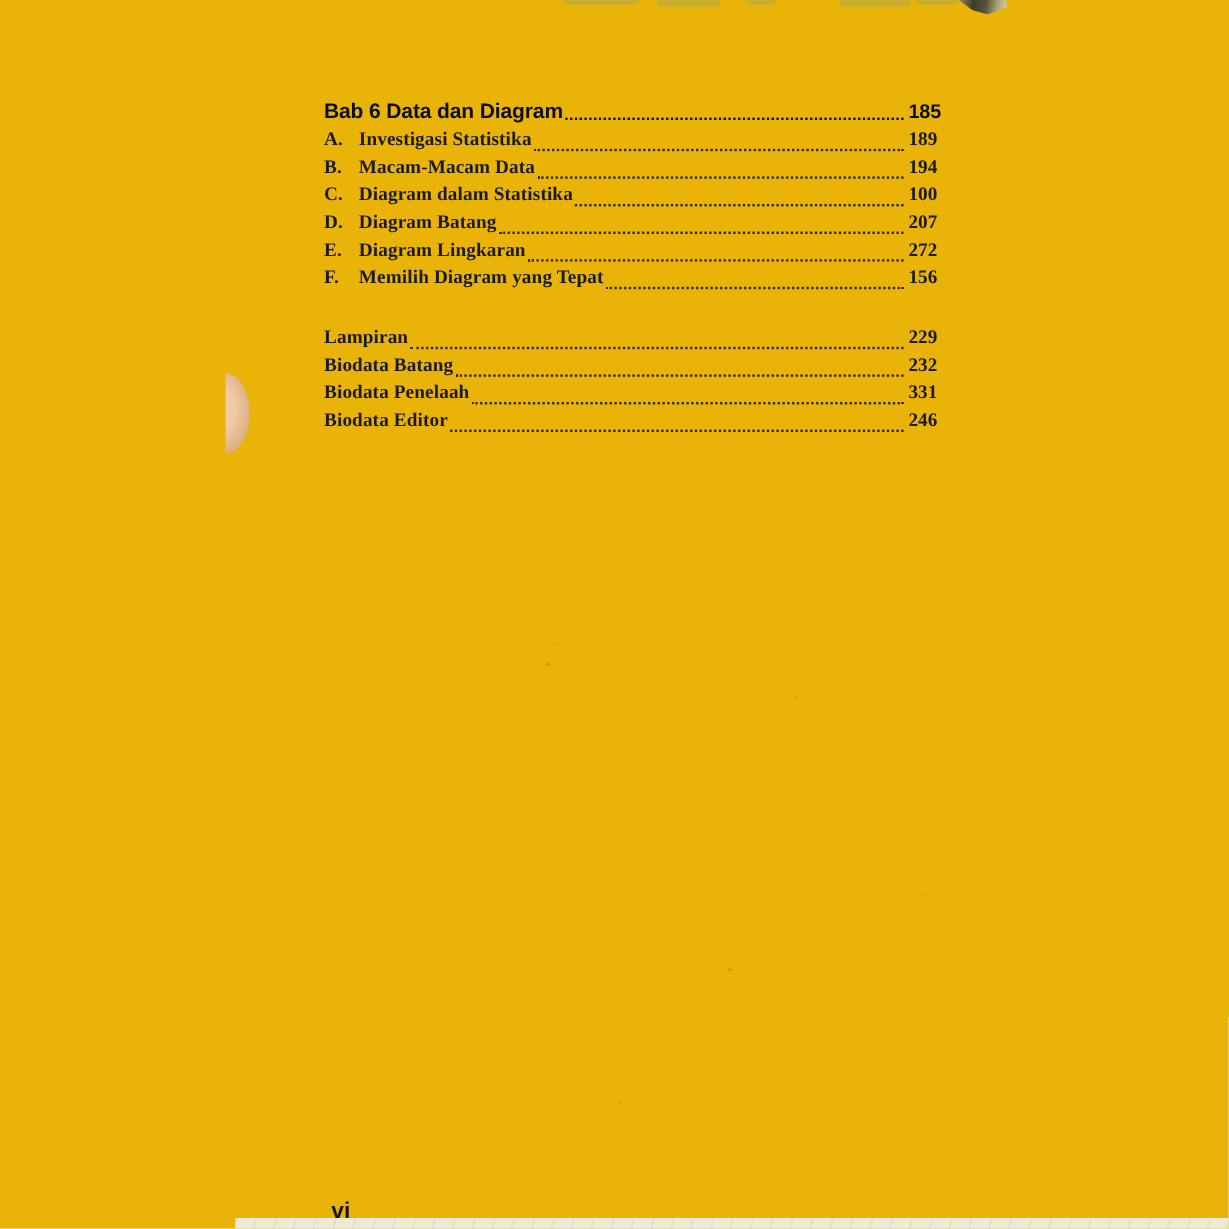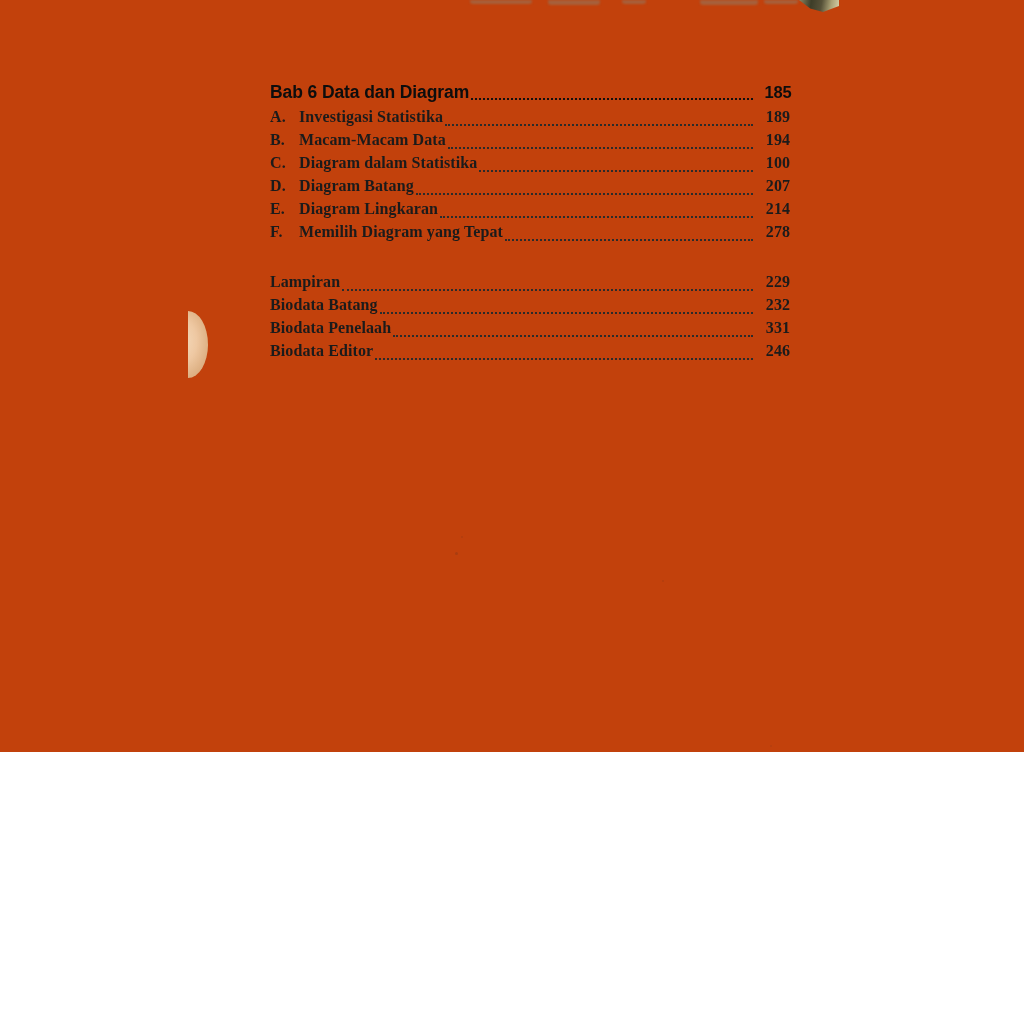--- a/index.html
+++ b/index.html
@@ -3,22 +3,22 @@
 <meta charset="utf-8">
 <style>
   html, body {
     margin: 0;
     padding: 0;
     background: #ffffff;
   }
   .page {
     position: relative;
     width: 1024px;
-    height: 752px;
-    background: #c2410c;
+    height: 1024px;
+    background: #eab308;
     overflow: hidden;
     font-family: "Liberation Serif", serif;
   }
 
   
   .toc {
     position: absolute;
     left: 270px;
     top: 82px;
     width: 529px;
@@ -54,21 +54,21 @@
     margin: 0 4px 5px 2px;
     border-bottom: 2px dotted #2b2b2b;
   }
   .row.head .leader {
     border-bottom: 2px dotted #101010;
     margin-bottom: 6px;
   }
   .pagenum {
     flex: none;
     width: 42px;
-    text-align: center;
+    text-align: left;
     white-space: nowrap;
   }
   .row.head .pagenum { font-size: 16.5px; }
   .block-gap { height: 27px; }
 
   
   .folio {
     position: absolute;
     left: 276px;
     top: 999px;
@@ -186,27 +186,27 @@
     <div class="row">
       <span class="letter">D.</span>
       <span class="label">Diagram Batang</span>
       <span class="leader"></span>
       <span class="pagenum">207</span>
     </div>
     <div class="row">
       <span class="letter">E.</span>
       <span class="label">Diagram Lingkaran</span>
       <span class="leader"></span>
-      <span class="pagenum">214</span>
+      <span class="pagenum">272</span>
     </div>
     <div class="row">
       <span class="letter">F.</span>
       <span class="label">Memilih Diagram yang Tepat</span>
       <span class="leader"></span>
-      <span class="pagenum">278</span>
+      <span class="pagenum">156</span>
     </div>
 
     <div class="block-gap"></div>
 
     <div class="row">
       <span class="label">Lampiran</span>
       <span class="leader"></span>
       <span class="pagenum">229</span>
     </div>
     <div class="row">

